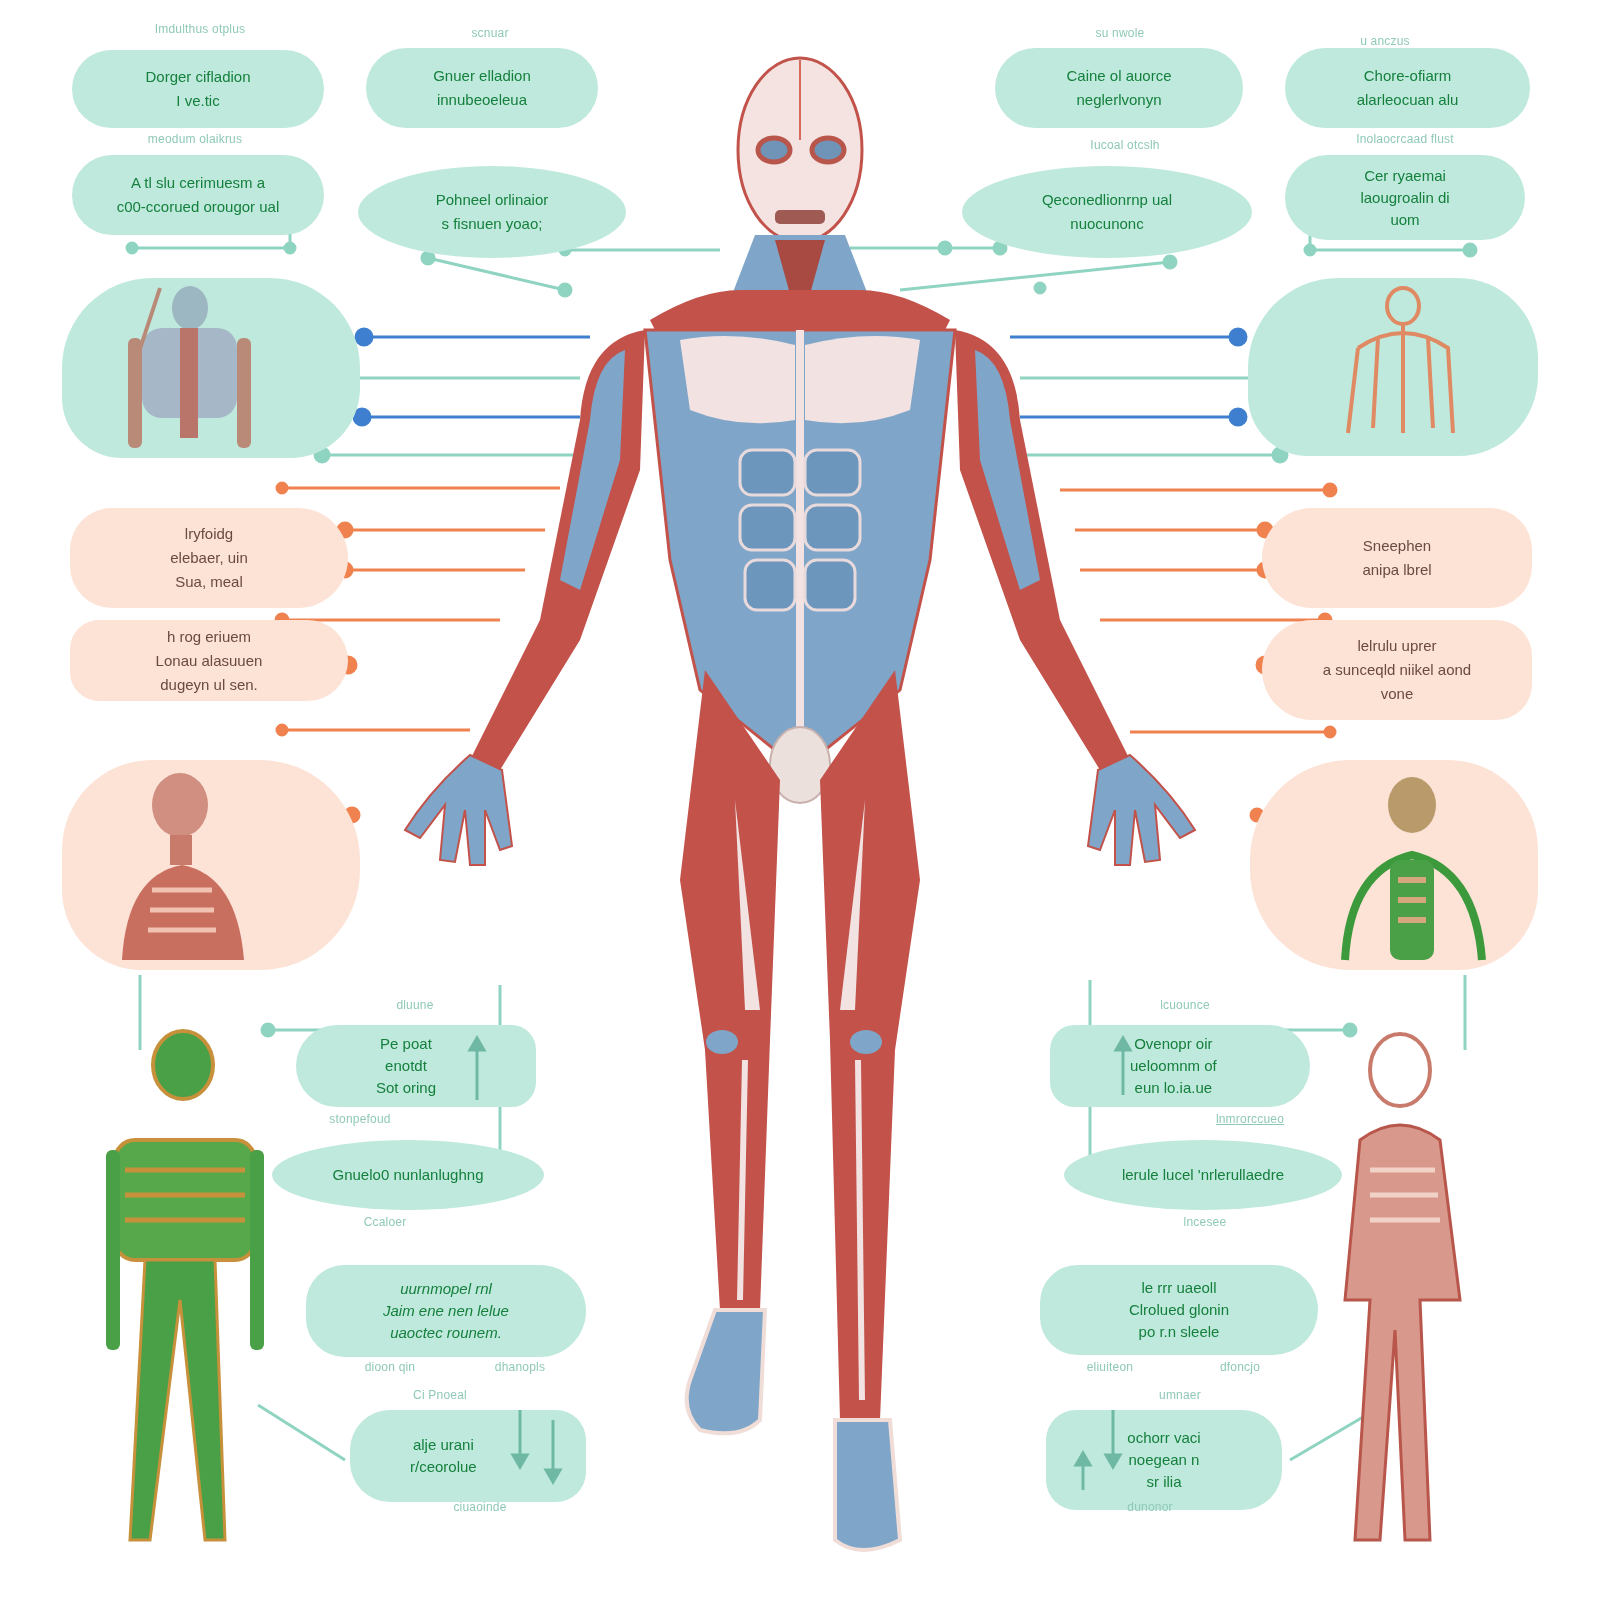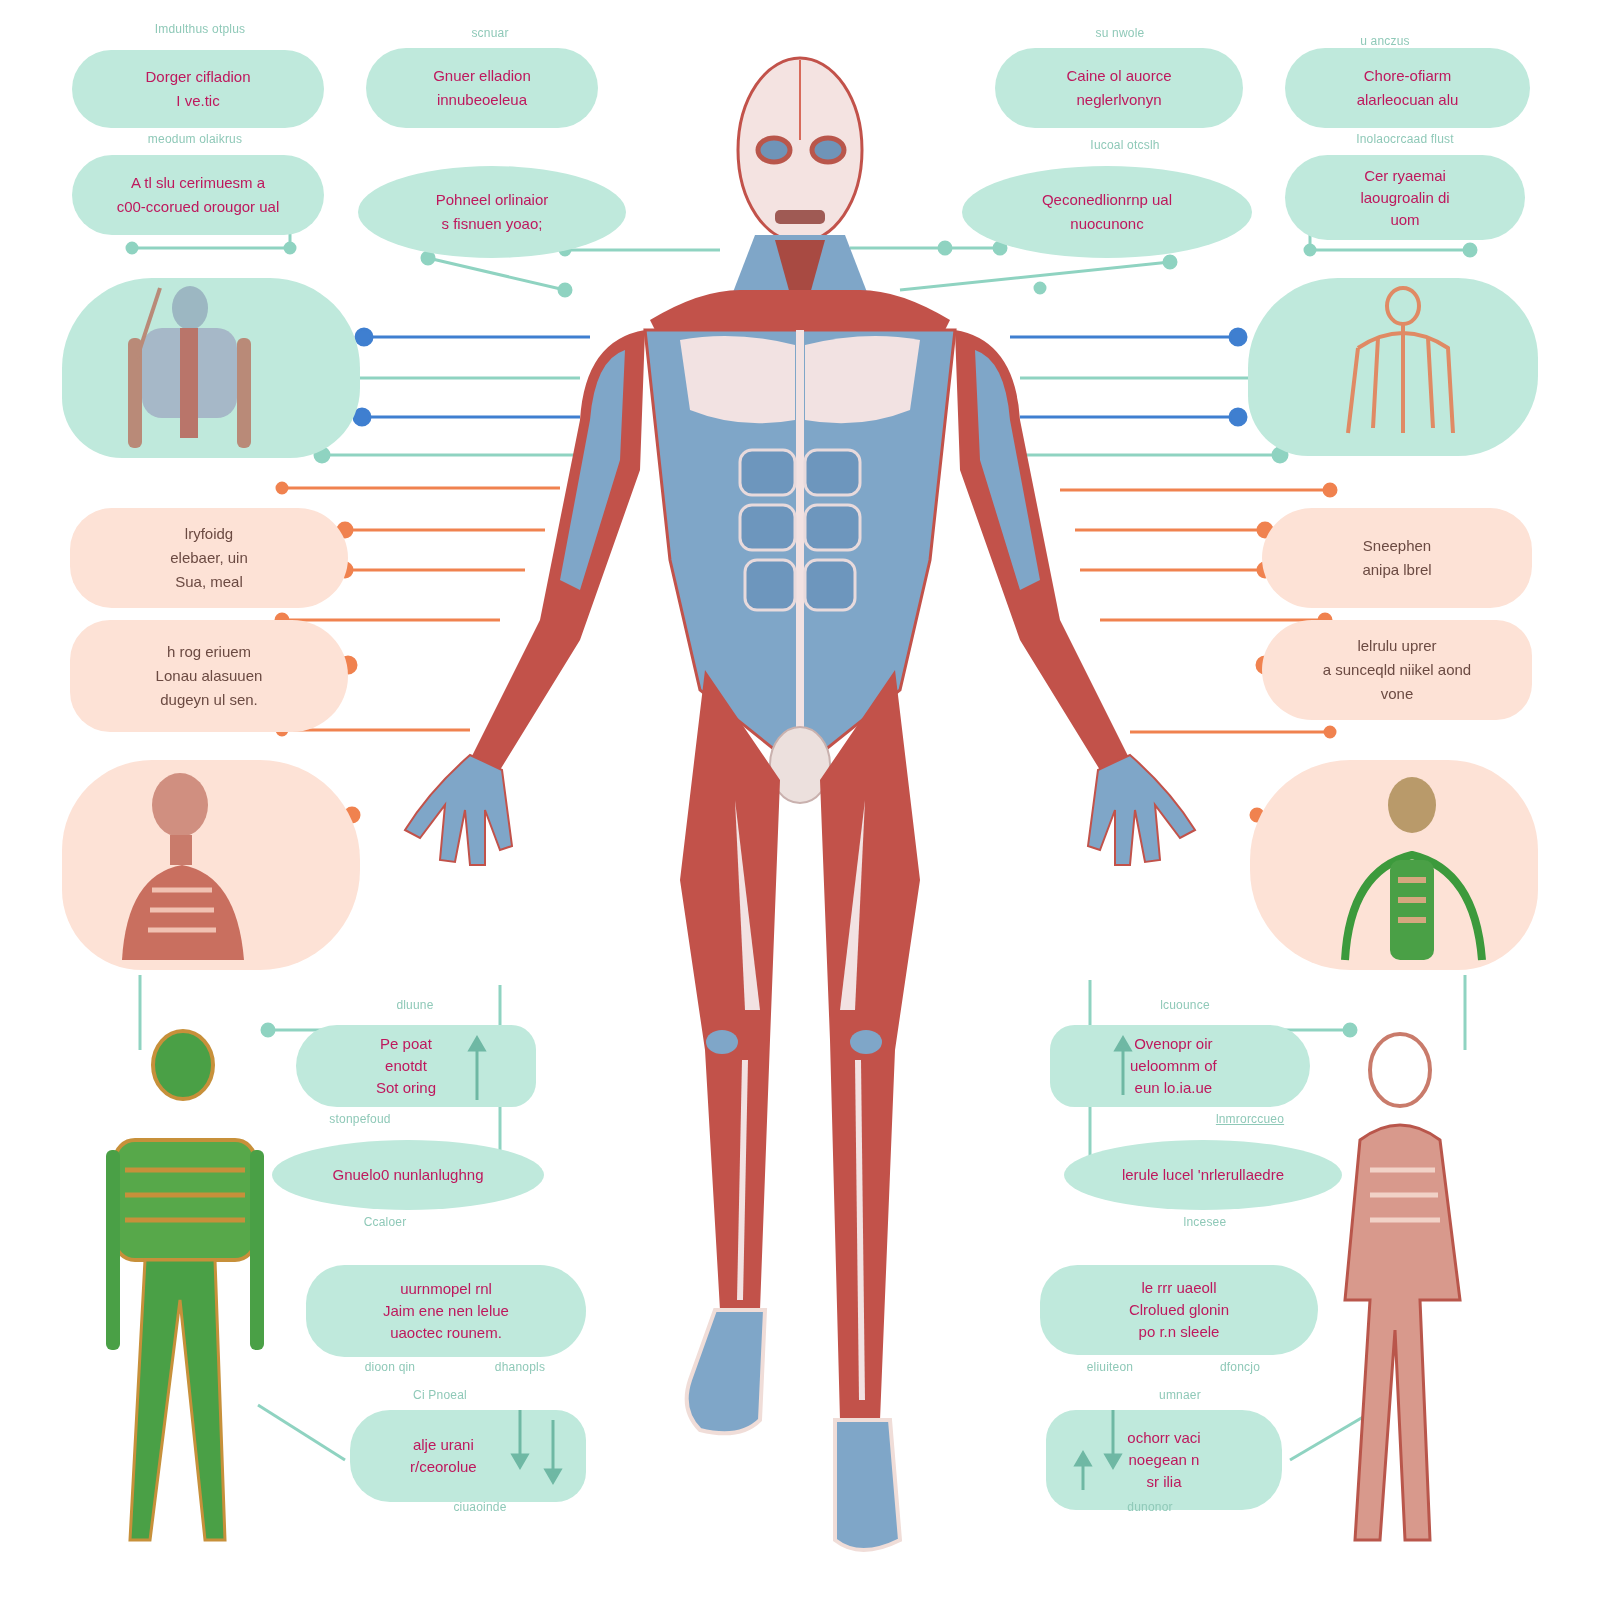--- a/index.html
+++ b/index.html
@@ -1,19 +1,19 @@
 <!DOCTYPE html>
 <html><head>
 <meta charset="utf-8">
 <style>
   html,body{margin:0;padding:0;background:#fff;}
   body{width:1600px;height:1600px;position:relative;overflow:hidden;font-family:"Liberation Sans",sans-serif;}
   .abs{position:absolute;}
   .cap{position:absolute;font-size:12px;color:#8fc9b8;text-align:center;letter-spacing:0.2px;white-space:nowrap;}
-  .pill{position:absolute;display:flex;align-items:center;justify-content:center;text-align:center;font-size:15px;line-height:24px;color:#be185d;border-radius:44px;}
+  .pill{position:absolute;display:flex;align-items:center;justify-content:center;text-align:center;font-size:15px;line-height:24px;color:#15803d;border-radius:44px;}
   .mint{background:#bfe9dc;}
   .peach{background:#fde2d6;color:#6b4a42;}
   .pill span{white-space:pre-line;}
   svg{position:absolute;left:0;top:0;}
 </style>
 </head>
 <body>
 
 <svg width="1600" height="1600">
 
@@ -160,21 +160,21 @@
     <ellipse cx="155" cy="28" rx="16" ry="18" fill="none" stroke="#e08a64" stroke-width="4"></ellipse>
     <path d="M110 70 Q155 40 200 70 L205 155 M110 70 L100 155 M130 60 L125 150 M180 60 L185 150 M155 46 L155 155" fill="none" stroke="#e08a64" stroke-width="4"></path>
   </svg>
 </div>
 
 <div class="pill peach" style="left:70px;top:508px;width:278px;height:100px;border-radius:50px 60px 60px 50px;">
     <span>lryfoidg
 elebaer, uin
 Sua, meal</span>
   </div>
-<div class="pill peach" style="left:70px;top:620px;width:278px;height:112px;border-radius:50px 70px 70px 50px;">
+<div class="pill peach" style="left:70px;top:620px;width:278px;height:81px;border-radius:50px 70px 70px 50px;">
     <span>h rog eriuem
 Lonau alasuuen
 dugeyn ul sen.</span>
   </div>
 <div class="pill peach" style="left:1262px;top:508px;width:270px;height:100px;border-radius:60px 50px 50px 60px;">
     <span>Sneephen
 anipa lbrel</span>
   </div>
 <div class="pill peach" style="left:1262px;top:620px;width:270px;height:100px;border-radius:70px 50px 50px 70px;">
     <span>lelrulu uprer
@@ -268,21 +268,21 @@
 <div class="pill mint" style="left:296px;top:1025px;width:240px;height:82px;border-radius:50px 30px 30px 50px;line-height:22px;justify-content:flex-end;padding-right:100px;box-sizing:border-box;">
     <span>Pe poat
 enotdt
 Sot oring</span>
   </div>
 <div class="cap" style="left:310px;top:1112px;width:100px;">stonpefoud</div>
 <div class="pill mint" style="left:272px;top:1140px;width:272px;height:70px;border-radius:50%;">
     <span>Gnuelo0 nunlanlughng</span>
   </div>
 <div class="cap" style="left:345px;top:1215px;width:80px;">Ccaloer</div>
-<div class="pill mint" style="left:306px;top:1265px;width:280px;height:92px;border-radius:50px 60px 60px 50px;line-height:22px;">
+<div class="pill mint" style="left:306px;top:1265px;width:280px;height:92px;border-radius:50px 60px 60px 50px;line-height:22px;font-style:italic;">
     <span>uurnmopel rnl
 Jaim ene nen lelue
 uaoctec rounem.</span>
   </div>
 <div class="cap" style="left:350px;top:1360px;width:80px;">dioon qin</div>
 <div class="cap" style="left:480px;top:1360px;width:80px;">dhanopls</div>
 <div class="cap" style="left:400px;top:1388px;width:80px;">Ci Pnoeal</div>
 <div class="pill mint" style="left:350px;top:1410px;width:236px;height:92px;border-radius:40px 30px 30px 40px;line-height:22px;justify-content:flex-start;padding-left:60px;box-sizing:border-box;">
     <span>alje urani
 r/ceorolue</span>

